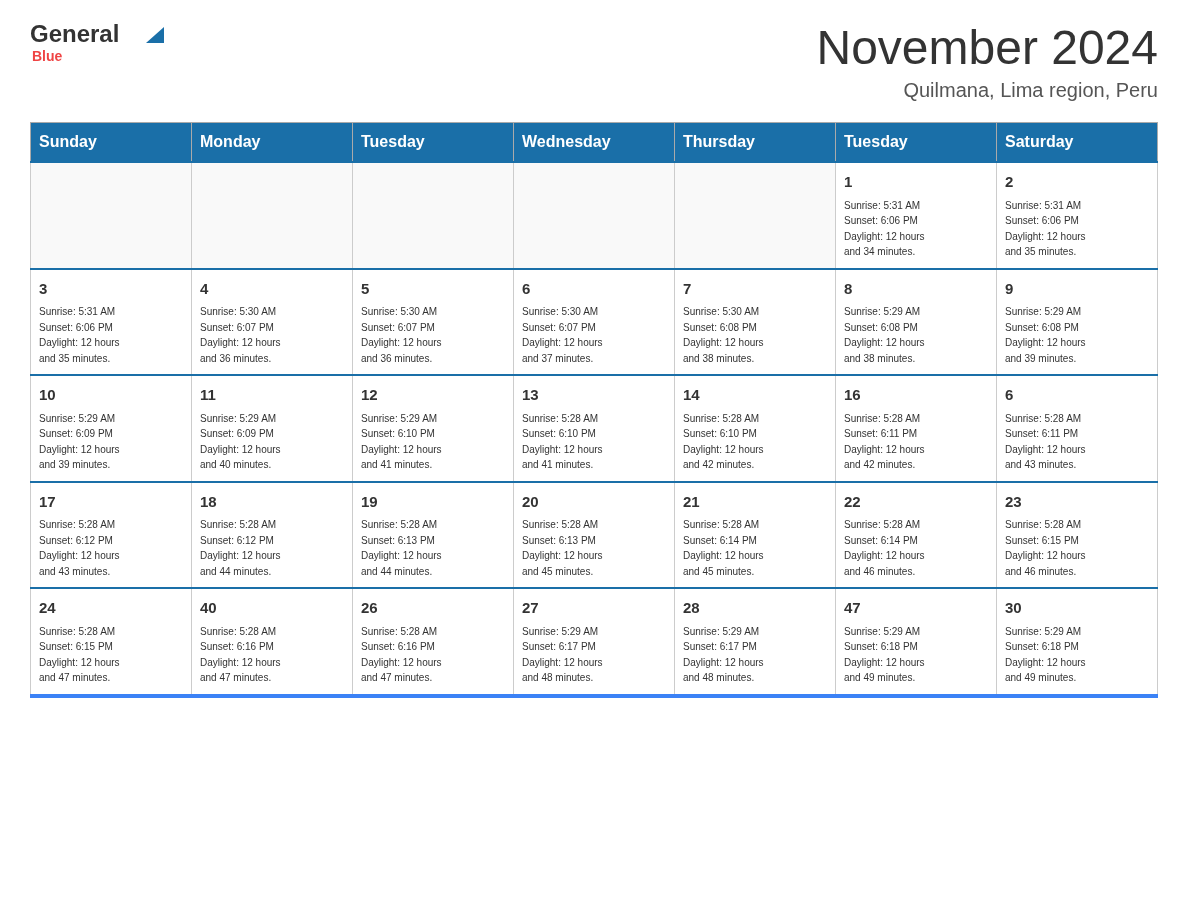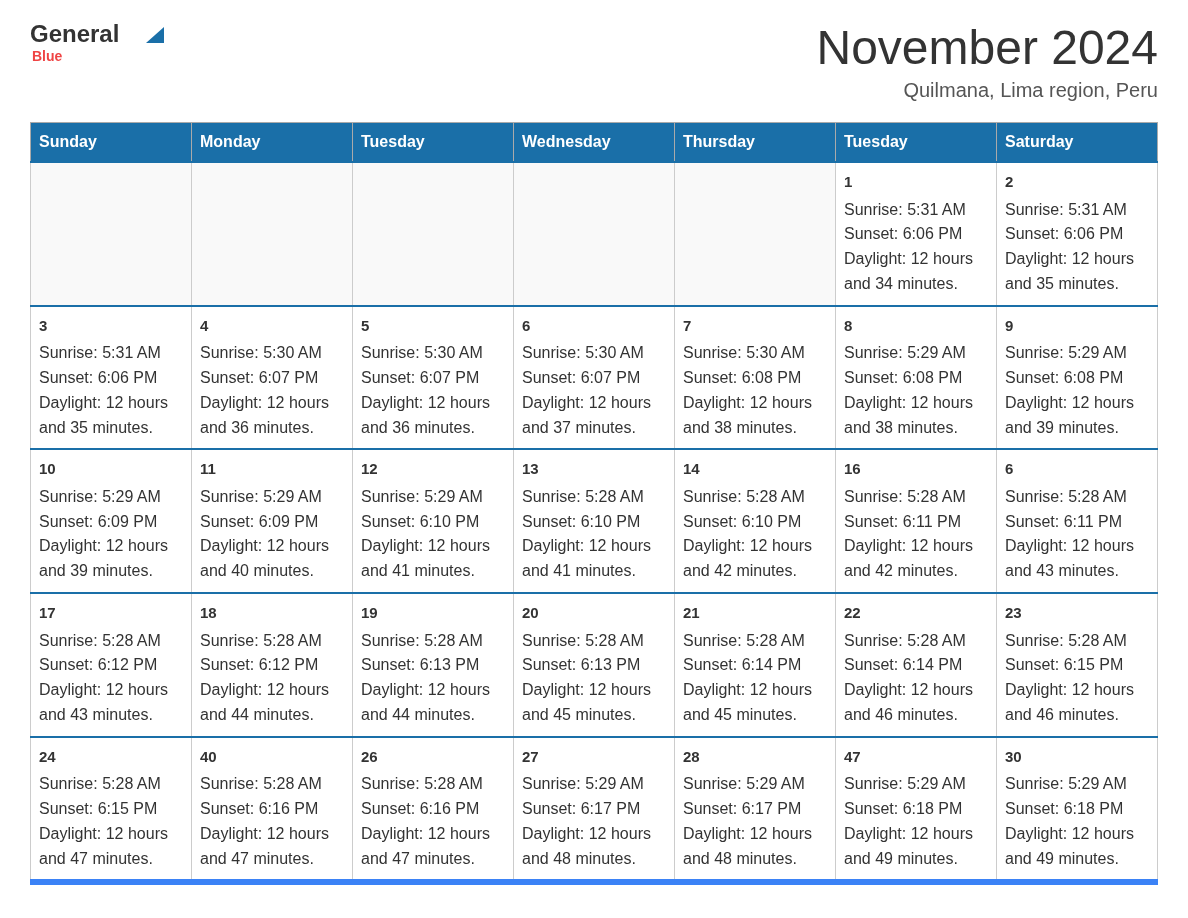--- a/index.html
+++ b/index.html
@@ -76,29 +76,29 @@
     .calendar tr {
       border-bottom: 2px solid #1a6fa8;
     }
     .day-number {
       font-size: 15px;
       font-weight: bold;
       display: block;
       margin-bottom: 4px;
     }
     .day-info {
-      font-size: 16px;
+      font-size: 10px;
       color: #333;
       line-height: 1.55;
     }
     .empty-cell {
       background: #f9f9f9;
     }
     .calendar tbody tr:last-child {
-      border-bottom: 6px solid #3b82f6;
+      border-bottom: 4px solid #3b82f6;
     }
   </style>
 </head>
 <body>
 
 <div class="header">
   <div class="logo">
     <div class="logo-text">
       <span style="color:#333; font-size:24px; font-weight:bold;">General</span>
       <span style="display:inline-flex; flex-direction:column; align-items:center; margin-left:2px; margin-top:2px;">

